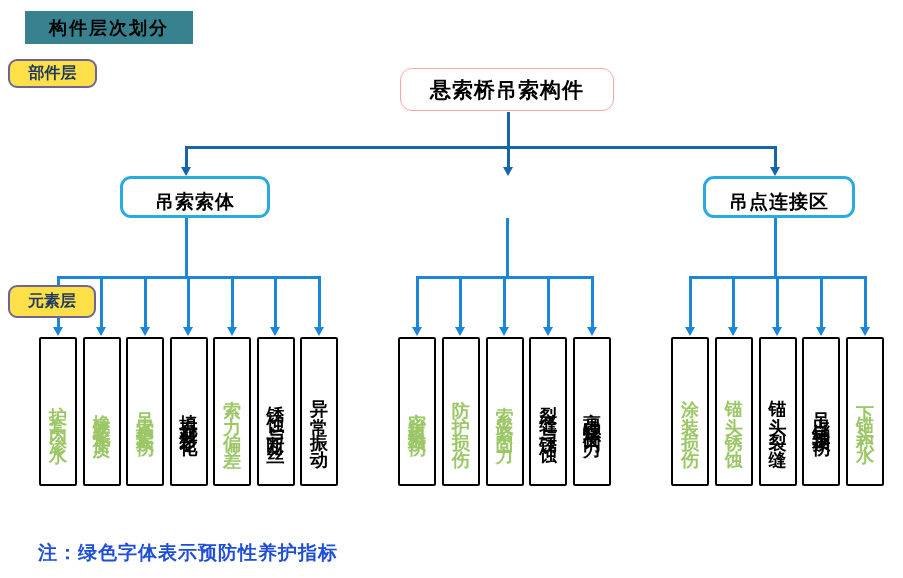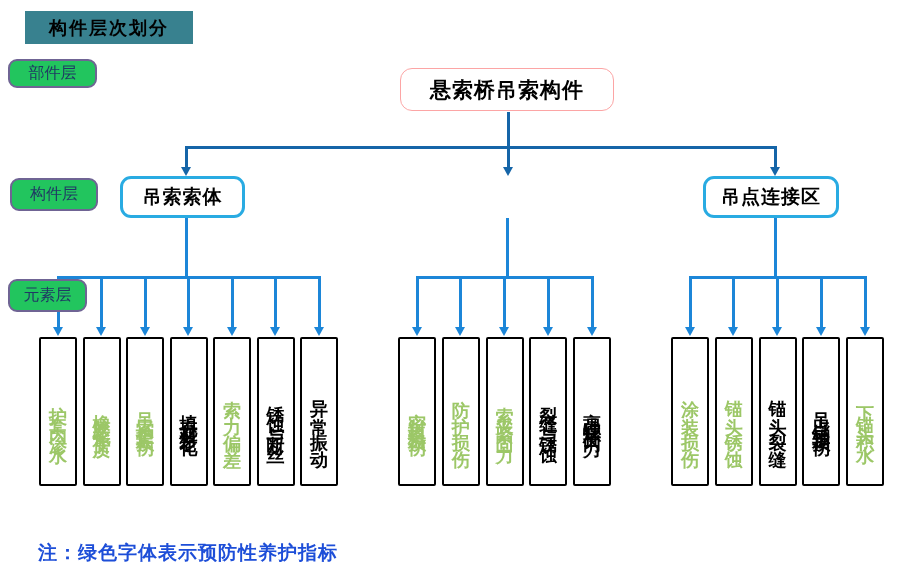--- a/index.html
+++ b/index.html
@@ -3,22 +3,22 @@
 <meta charset="utf-8">
 <style>
   html,body{margin:0;padding:0;background:#ffffff;}
   body{font-family:"Liberation Sans","DejaVu Sans",sans-serif;}
   .canvas{position:relative;width:903px;height:578px;background:#ffffff;overflow:hidden;}
 
   .title-bar{position:absolute;left:25px;top:11px;width:168px;height:33px;background:#38818F;
     color:#000000;font-weight:bold;font-size:18px;display:flex;align-items:center;justify-content:center;
     letter-spacing:2px;}
 
-  .layer-label{position:absolute;background:#22c55e;border:2px solid #6F6494;border-radius:9px;
-    color:#203864;font-weight:normal;font-size:16px;display:flex;align-items:center;justify-content:center;
+  .layer-label{position:absolute;background:#fde047;border:2px solid #6F6494;border-radius:9px;
+    color:#203864;font-weight:bold;font-size:16px;display:flex;align-items:center;justify-content:center;
     z-index:6;box-sizing:border-box;}
 
   .root-box{position:absolute;left:400px;top:68px;width:214px;height:43px;background:#ffffff;
     border:1px solid #fca5a5;border-radius:12px;display:flex;align-items:center;justify-content:center;
     font-weight:bold;font-size:21px;color:#000;z-index:5;box-sizing:border-box;letter-spacing:1px;}
 
   .branch-box{position:absolute;top:176px;height:42px;background:#ffffff;border:3px solid #29ABE2;
     border-radius:11px;display:flex;align-items:center;justify-content:center;font-weight:bold;
     font-size:19px;color:#000;z-index:5;box-sizing:border-box;letter-spacing:1px;}
 
@@ -39,31 +39,30 @@
     letter-spacing:1px;}
 </style>
 </head>
 <body>
 
 <div class="canvas">
 
   <div class="title-bar">构件层次划分</div>
 
   <div class="layer-label" style="left:8px;top:59px;width:89px;height:29px;">部件层</div>
-  <div class="layer-label" style="left:10px;top:178px;width:88px;height:33px;">构件层</div>
-  <div class="layer-label" style="left:8px;top:279px;width:79px;height:33px;">元素层</div>
+  <div class="layer-label" style="left:8px;top:285px;width:88px;height:33px;">元素层</div>
 
   <div class="root-box">
     <span>悬索桥吊索构件</span>
   </div>
 
-  <div class="branch-box" style="left:120px;width:125px;">
+  <div class="branch-box" style="left:120px;width:150px;align-items:flex-end;">
     <span>吊索索体</span>
   </div>
-  <div class="branch-box" style="left:703px;width:136px;">
+  <div class="branch-box" style="left:703px;width:152px;align-items:flex-end;">
     <span>吊点连接区</span>
   </div>
 
   <div id="connectors">
       <div class="cline" style="left: 506.5px; top: 112px; width: 3px; height: 34px;"></div>
       <div class="cline" style="left: 186px; top: 146px; width: 590px; height: 3px;"></div>
       <div class="cline" style="left: 184.5px; top: 146px; width: 3px; height: 22px;"></div>
       <div class="carrow" style="left: 180.5px; top: 167px;"></div>
       <div class="cline" style="left: 506.5px; top: 146px; width: 3px; height: 22px;"></div>
       <div class="carrow" style="left: 502.5px; top: 167px;"></div>

